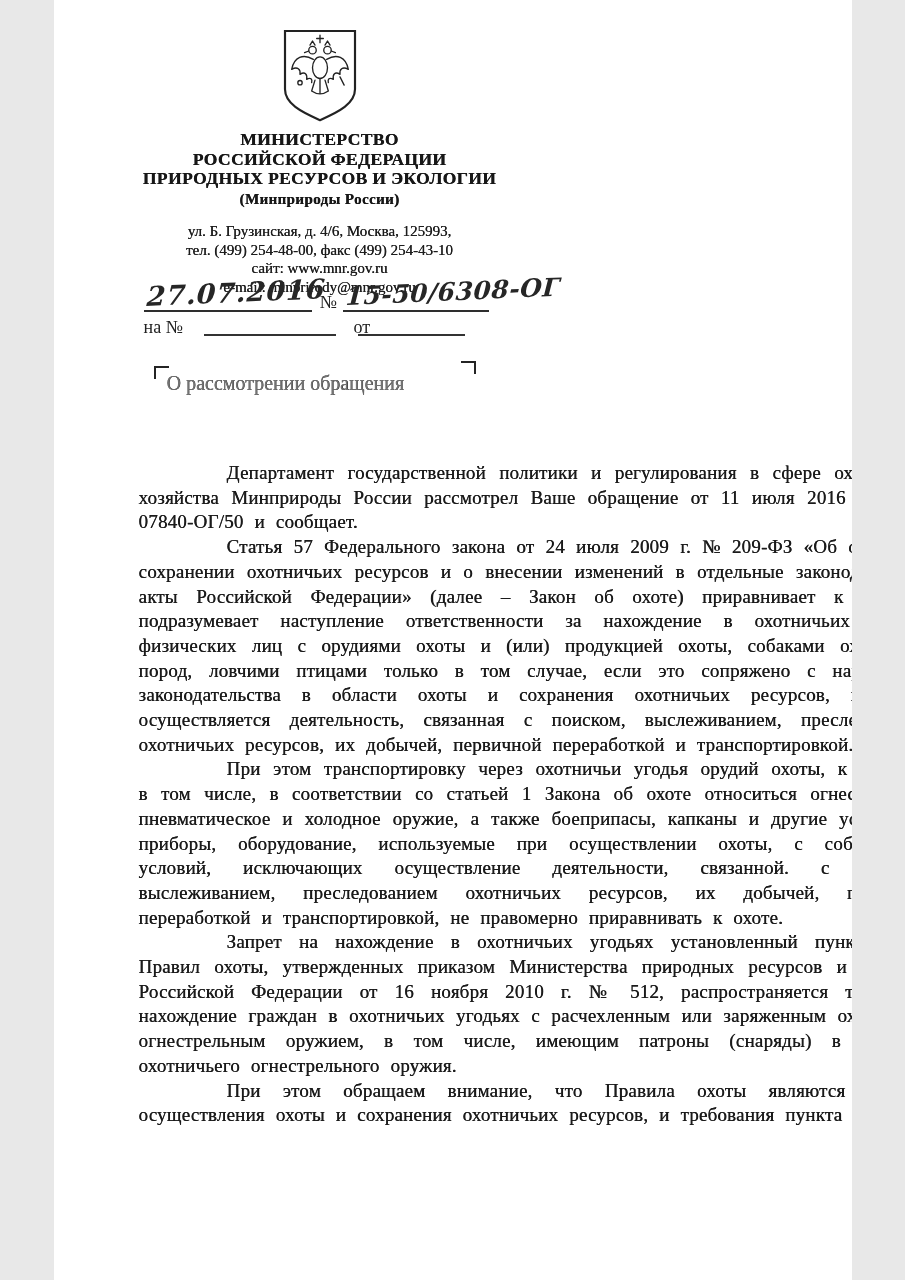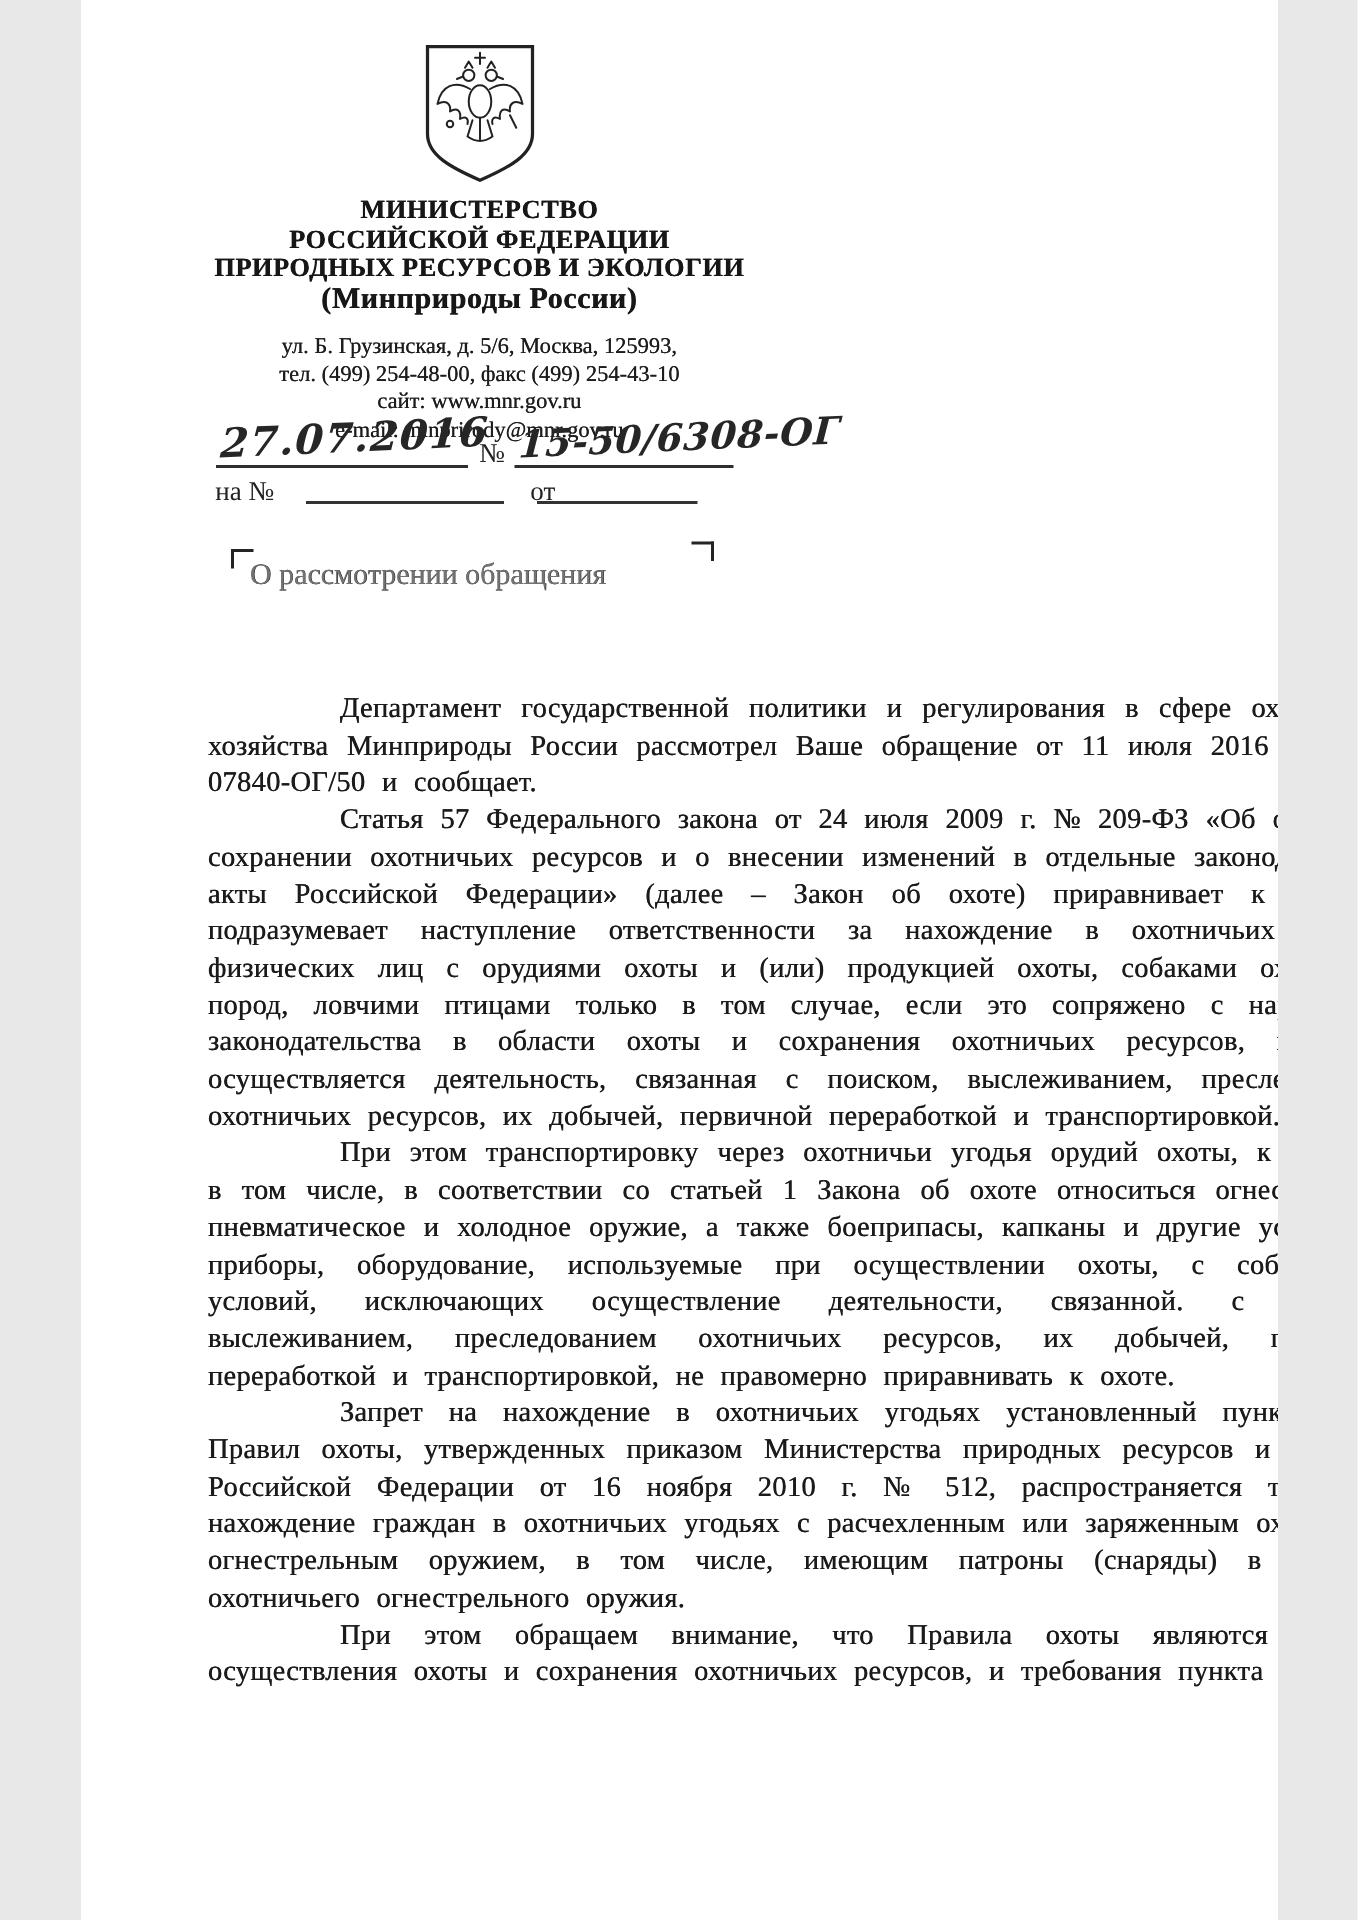--- a/index.html
+++ b/index.html
@@ -17,21 +17,21 @@
   .letterhead {
     position:absolute; left:55px; top:26px; width:422px;
     text-align:center;
   }
   .emblem { display:block; margin:0 auto 4px auto; }
   .ministry-line {
     font-weight:bold; font-size:17.5px; line-height:19.5px;
     letter-spacing:0.4px; color:#171717;
     text-shadow:0.3px 0 0 #171717;
   }
-  .ministry-line.small { font-size:20px; margin-top:1px; }
+  .ministry-line.small { font-size:15px; margin-top:1px; }
   .address { margin-top:13px; }
   .address-line {
     font-size:15px; line-height:18.5px; color:#1d1d1d;
     text-shadow:0.2px 0 0 #1d1d1d;
   }
   
   .hw {
     font-family:"DejaVu Serif", serif;
     font-style:italic; font-weight:bold;
     color:#262626; white-space:nowrap;
@@ -103,21 +103,21 @@
         <path d="M44 65 L40 78 M50 63 L50 80 M56 65 L60 78 M40 78 Q50 85 60 78"></path>
         <circle cx="26" cy="68" r="2.6"></circle>
         <path d="M74 61 L79 71"></path>
       </g>
     </svg>
     <div class="ministry-line">МИНИСТЕРСТВО</div>
     <div class="ministry-line">РОССИЙСКОЙ ФЕДЕРАЦИИ</div>
     <div class="ministry-line">ПРИРОДНЫХ РЕСУРСОВ И ЭКОЛОГИИ</div>
     <div class="ministry-line small">(Минприроды России)</div>
     <div class="address">
-      <div class="address-line">ул. Б. Грузинская, д. 5/6, Москва, 125993,</div>
+      <div class="address-line">ул. Б. Грузинская, д. 4/6, Москва, 125993,</div>
       <div class="address-line">тел. (499) 254-48-00, факс (499) 254-43-10</div>
       <div class="address-line">сайт: www.mnr.gov.ru</div>
       <div class="address-line">e-mail: minprirody@mnr.gov.ru</div>
     </div>
   </div>
 
   <div class="date-slot">
     <span class="hw">27.07.2016</span>
   </div>
   <div class="no-sign">№</div>

